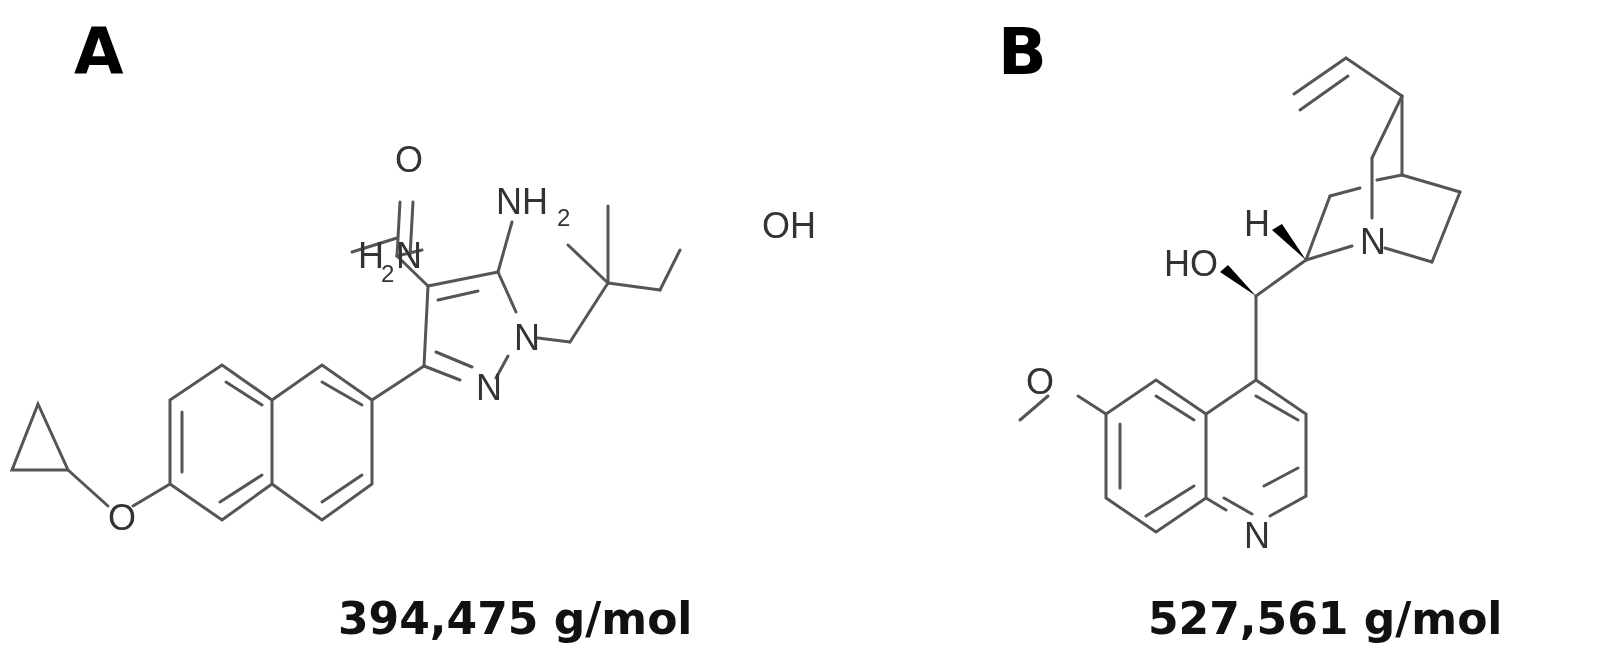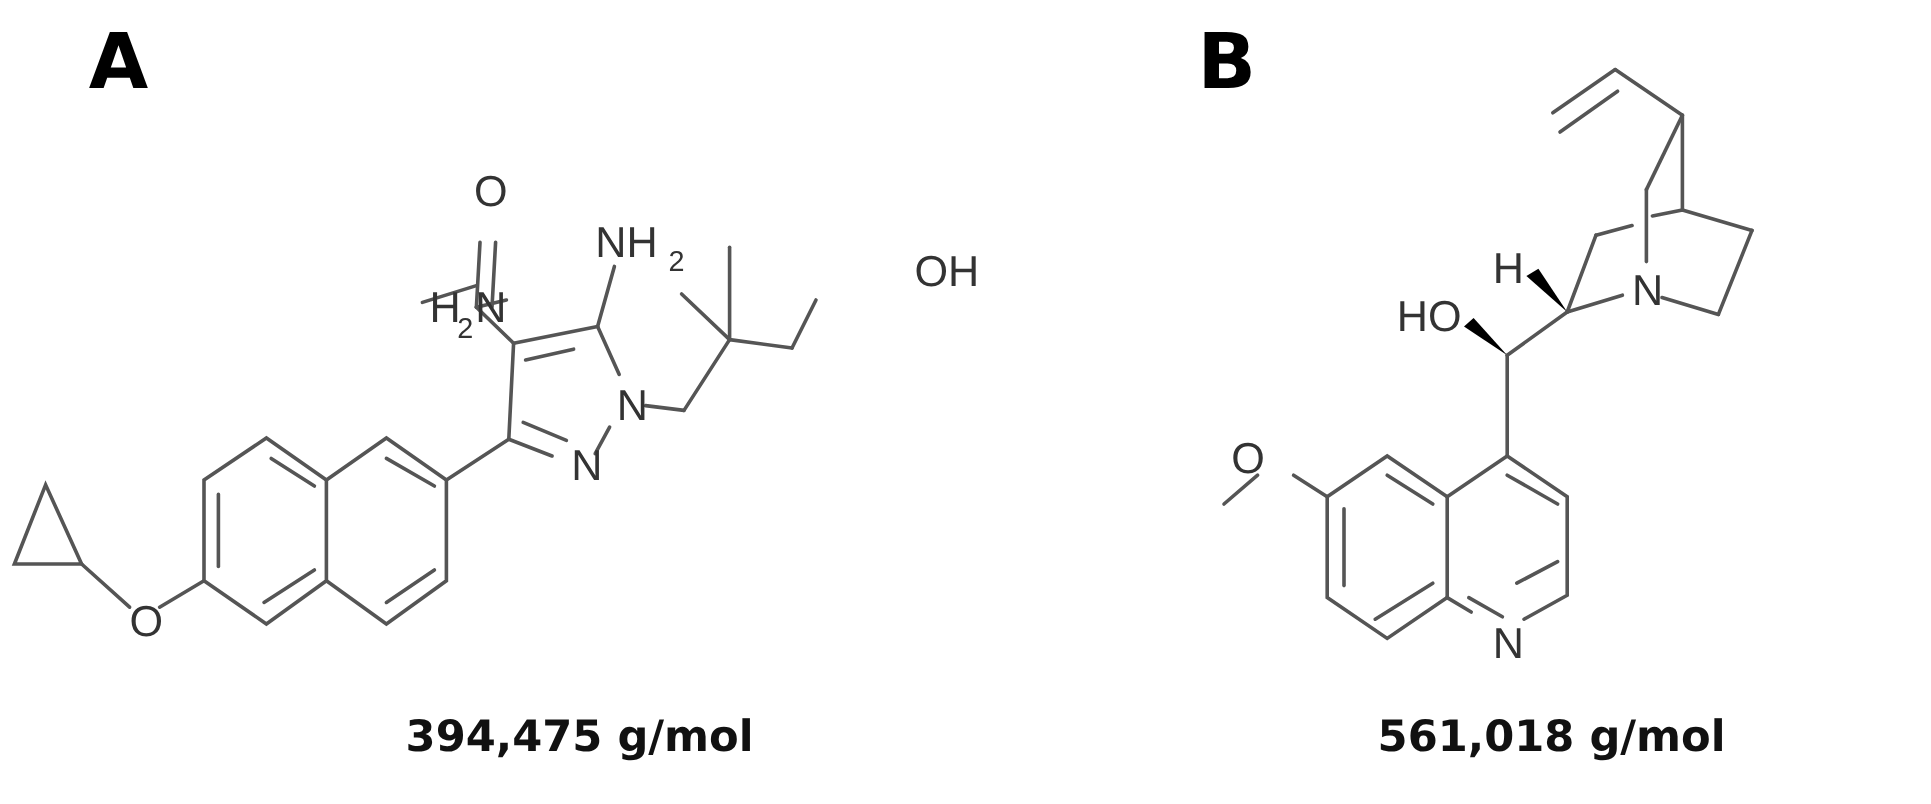--- a/index.html
+++ b/index.html
@@ -1,21 +1,21 @@
 <!DOCTYPE html>
 <html><head>
 <meta charset="utf-8">
 <style>
   html, body { margin: 0; padding: 0; background: #ffffff; }
   body { width: 1609px; height: 670px; position: relative; overflow: hidden;
          font-family: "Liberation Sans", sans-serif; }
   .panel-label { position: absolute; font-family: "DejaVu Sans", sans-serif; font-weight: bold;
                  font-size: 64px; color: #000; line-height: 1; }
   .mw { position: absolute; font-family: "DejaVu Sans", sans-serif; font-weight: bold;
-        font-size: 36px; color: #111; line-height: 1; white-space: nowrap; }
+        font-size: 44px; color: #111; line-height: 1; white-space: nowrap; }
   svg.mol { position: absolute; left: 0; top: 0; }
   svg.mol line, svg.mol polyline, svg.mol polygon.ring { stroke: #555; stroke-width: 3; fill: none; stroke-linecap: round; }
   svg.mol text { font-family: "Liberation Sans", sans-serif; font-size: 36px; fill: #333; }
   svg.mol text.sub { font-size: 24px; }
 </style>
 </head>
 <body>
 
 <div>
   <div class="panel-label" style="left:74px; top:20px;">A</div>
@@ -122,14 +122,14 @@
     <line x1="1020" y1="420" x2="1048" y2="396"></line>
     <line x1="1206" y1="498" x2="1226" y2="510"></line>
 
     <text x="1244" y="236">H</text>
     <text x="1164" y="276">HO</text>
     <text x="1360" y="254">N</text>
     <text x="1026" y="394">O</text>
     <text x="1244" y="548">N</text>
   </svg>
 
-  <div class="mw" style="left:1148px; top:597px;">561,018 g/mol</div>
+  <div class="mw" style="left:1148px; top:597px;">527,561 g/mol</div>
 </div>
 
 </body></html>

